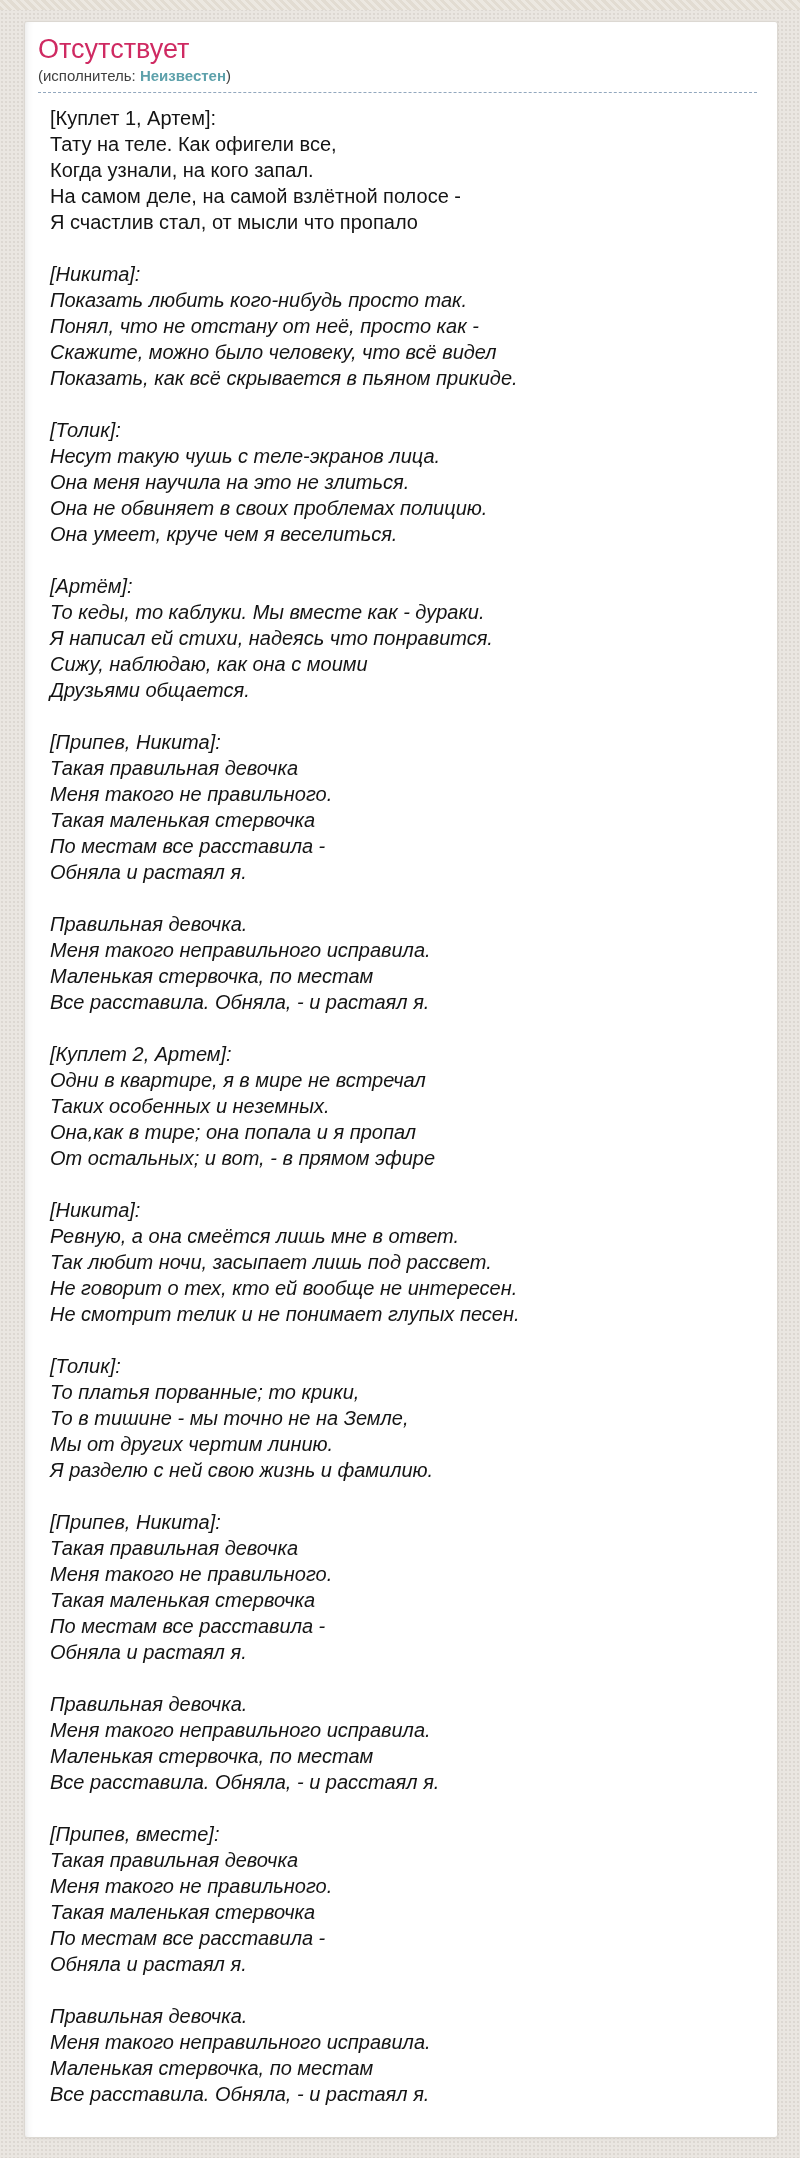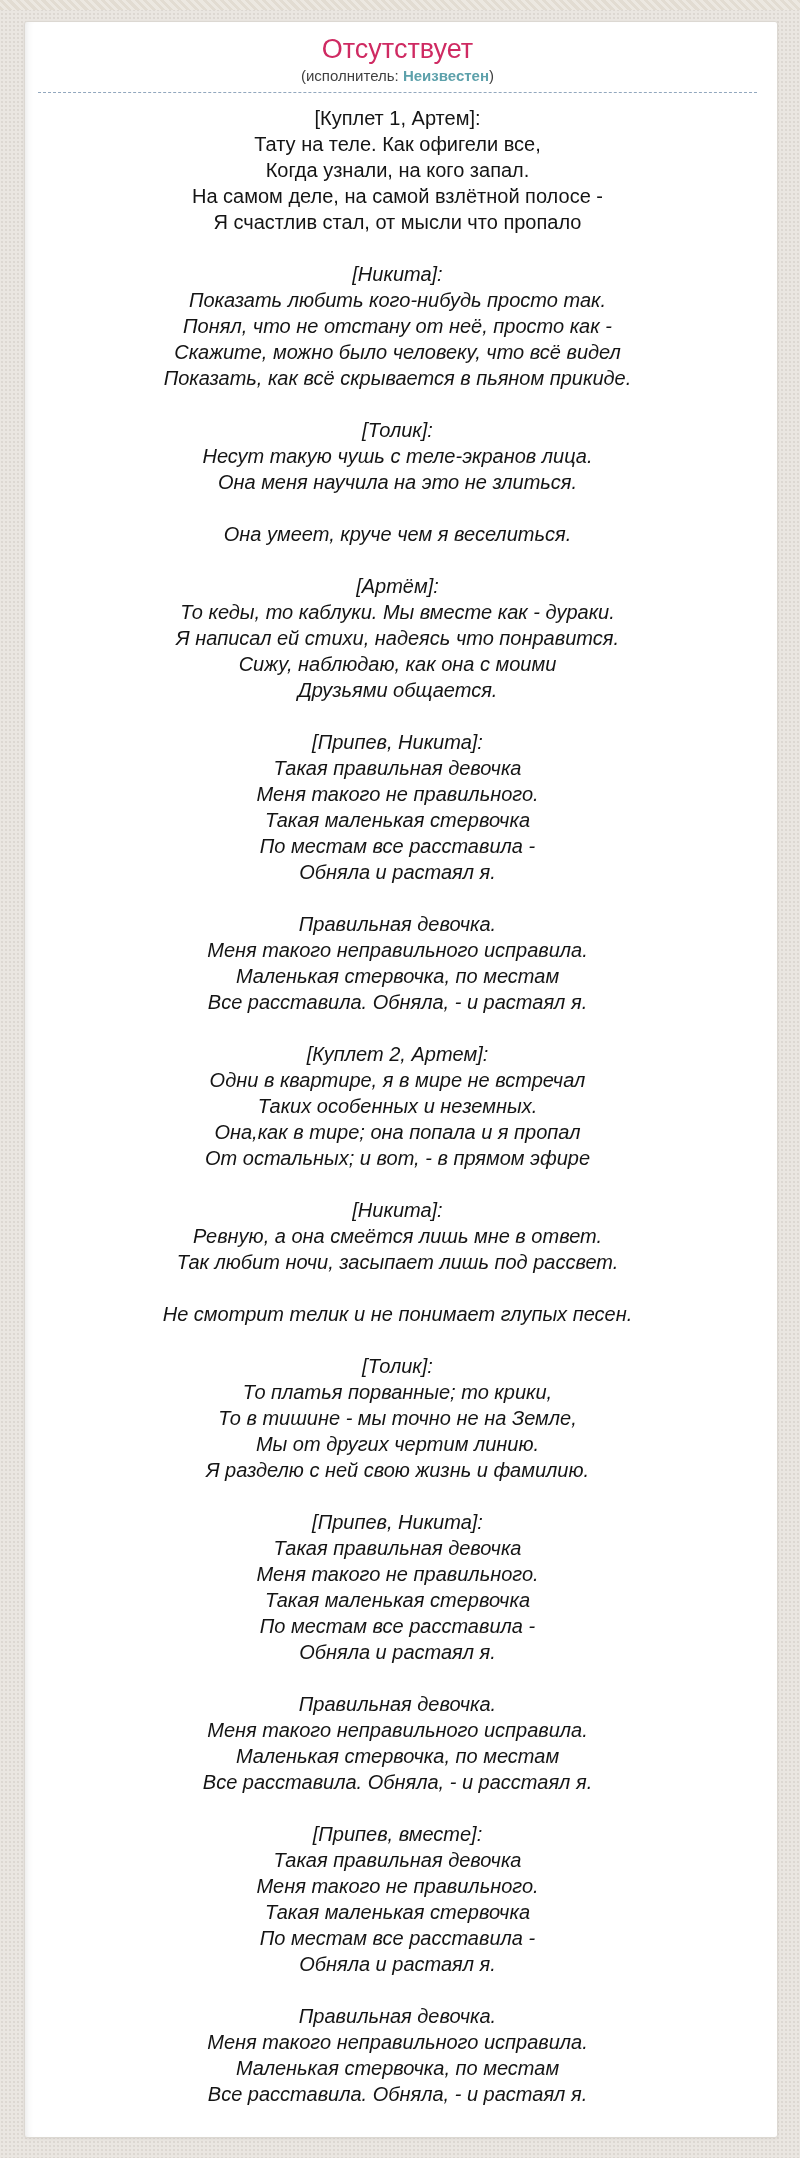--- a/index.html
+++ b/index.html
@@ -26,21 +26,20 @@
   }
   .card {
     position: absolute;
     left: 24px; top: 21px;
     width: 754px; height: 2117px;
     background: #ffffff;
     border: 1px solid #dcd8d2;
     border-radius: 3px;
     box-shadow: 0 1px 3px rgba(0,0,0,0.06), inset 7px 0 10px -8px rgba(0,0,0,0.16);
     padding: 12px 20px 0 13px;
-    text-align: center;
   }
   .song-title {
     margin: 0;
     font-size: 27px;
     line-height: 31px;
     font-weight: 400;
     color: var(--title-color);
   }
   .subtitle {
     font-size: 15px;
@@ -59,43 +58,43 @@
     border-bottom: 1px dashed var(--divider-color);
     margin: 6px 0 0 0;
     height: 0;
   }
   .lyrics {
     margin-top: 12px;
     font-size: 20px;
     line-height: 26px;
     color: var(--text-color);
   }
-  .stanza { margin: 0; }
+  .stanza { margin: 12px; }
   .stanza + .stanza { margin-top: 26px; font-style: italic; }
 </style>
 </head>
 <body>
 
 <div class="top-strip"></div>
 
 <div class="card">
   <h1 class="song-title">Отсутствует</h1>
 
   <div class="subtitle"><span>(исполнитель: </span><a class="artist-link" href="#">Неизвестен</a><span>)</span></div>
 
   <div class="divider"></div>
 
   <div class="lyrics" id="lyrics">
       <p class="stanza"><span>[Куплет 1, Артем]:</span><br><span>Тату на теле. Как офигели все,</span><br><span>Когда узнали, на кого запал.</span><br><span>На самом деле, на самой взлётной полосе -</span><br><span>Я счастлив стал, от мысли что пропало</span></p>
       <p class="stanza"><span>[Никита]:</span><br><span>Показать любить кого-нибудь просто так.</span><br><span>Понял, что не отстану от неё, просто как -</span><br><span>Скажите, можно было человеку, что всё видел</span><br><span>Показать, как всё скрывается в пьяном прикиде.</span></p>
-      <p class="stanza"><span>[Толик]:</span><br><span>Несут такую чушь с теле-экранов лица.</span><br><span>Она меня научила на это не злиться.</span><br><br><span>Она умеет, круче чем я веселиться.</span></p>
+      <p class="stanza"><span>[Толик]:</span><br><span>Несут такую чушь с теле-экранов лица.</span><br><span>Она меня научила на это не злиться.</span><br><span>Она не обвиняет в своих проблемах полицию.</span><br><span>Она умеет, круче чем я веселиться.</span></p>
       <p class="stanza"><span>[Артём]:</span><br><span>То кеды, то каблуки. Мы вместе как - дураки.</span><br><span>Я написал ей стихи, надеясь что понравится.</span><br><span>Сижу, наблюдаю, как она с моими</span><br><span>Друзьями общается.</span></p>
       <p class="stanza"><span>[Припев, Никита]:</span><br><span>Такая правильная девочка</span><br><span>Меня такого не правильного.</span><br><span>Такая маленькая стервочка</span><br><span>По местам все расставила -</span><br><span>Обняла и растаял я.</span></p>
       <p class="stanza"><span>Правильная девочка.</span><br><span>Меня такого неправильного исправила.</span><br><span>Маленькая стервочка, по местам</span><br><span>Все расставила. Обняла, - и растаял я.</span></p>
       <p class="stanza"><span>[Куплет 2, Артем]:</span><br><span>Одни в квартире, я в мире не встречал</span><br><span>Таких особенных и неземных.</span><br><span>Она,как в тире; она попала и я пропал</span><br><span>От остальных; и вот, - в прямом эфире</span></p>
-      <p class="stanza"><span>[Никита]:</span><br><span>Ревную, а она смеётся лишь мне в ответ.</span><br><span>Так любит ночи, засыпает лишь под рассвет.</span><br><br><span>Не смотрит телик и не понимает глупых песен.</span></p>
+      <p class="stanza"><span>[Никита]:</span><br><span>Ревную, а она смеётся лишь мне в ответ.</span><br><span>Так любит ночи, засыпает лишь под рассвет.</span><br><span>Не говорит о тех, кто ей вообще не интересен.</span><br><span>Не смотрит телик и не понимает глупых песен.</span></p>
       <p class="stanza"><span>[Толик]:</span><br><span>То платья порванные; то крики,</span><br><span>То в тишине - мы точно не на Земле,</span><br><span>Мы от других чертим линию.</span><br><span>Я разделю с ней свою жизнь и фамилию.</span></p>
       <p class="stanza"><span>[Припев, Никита]:</span><br><span>Такая правильная девочка</span><br><span>Меня такого не правильного.</span><br><span>Такая маленькая стервочка</span><br><span>По местам все расставила -</span><br><span>Обняла и растаял я.</span></p>
       <p class="stanza"><span>Правильная девочка.</span><br><span>Меня такого неправильного исправила.</span><br><span>Маленькая стервочка, по местам</span><br><span>Все расставила. Обняла, - и расстаял я.</span></p>
       <p class="stanza"><span>[Припев, вместе]:</span><br><span>Такая правильная девочка</span><br><span>Меня такого не правильного.</span><br><span>Такая маленькая стервочка</span><br><span>По местам все расставила -</span><br><span>Обняла и растаял я.</span></p>
       <p class="stanza"><span>Правильная девочка.</span><br><span>Меня такого неправильного исправила.</span><br><span>Маленькая стервочка, по местам</span><br><span>Все расставила. Обняла, - и растаял я.</span></p>
     </div>
 </div>
 
 </body></html>

